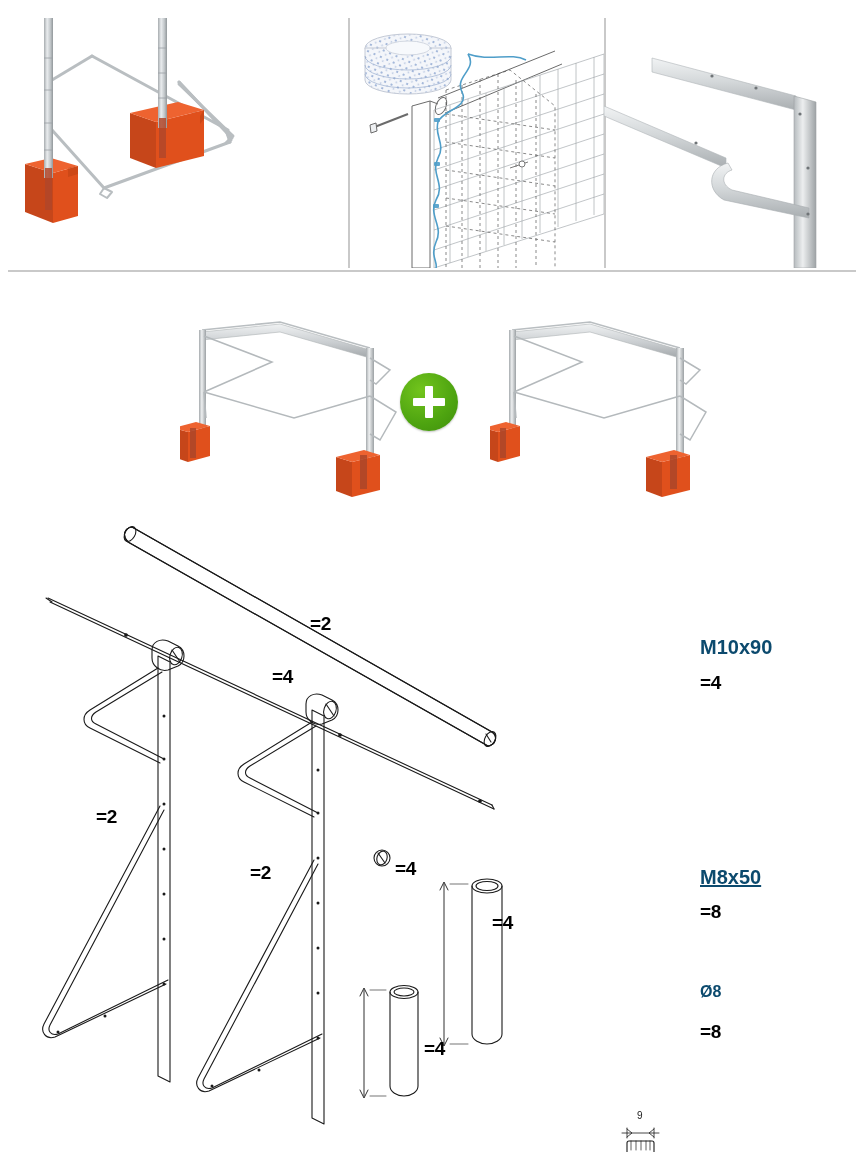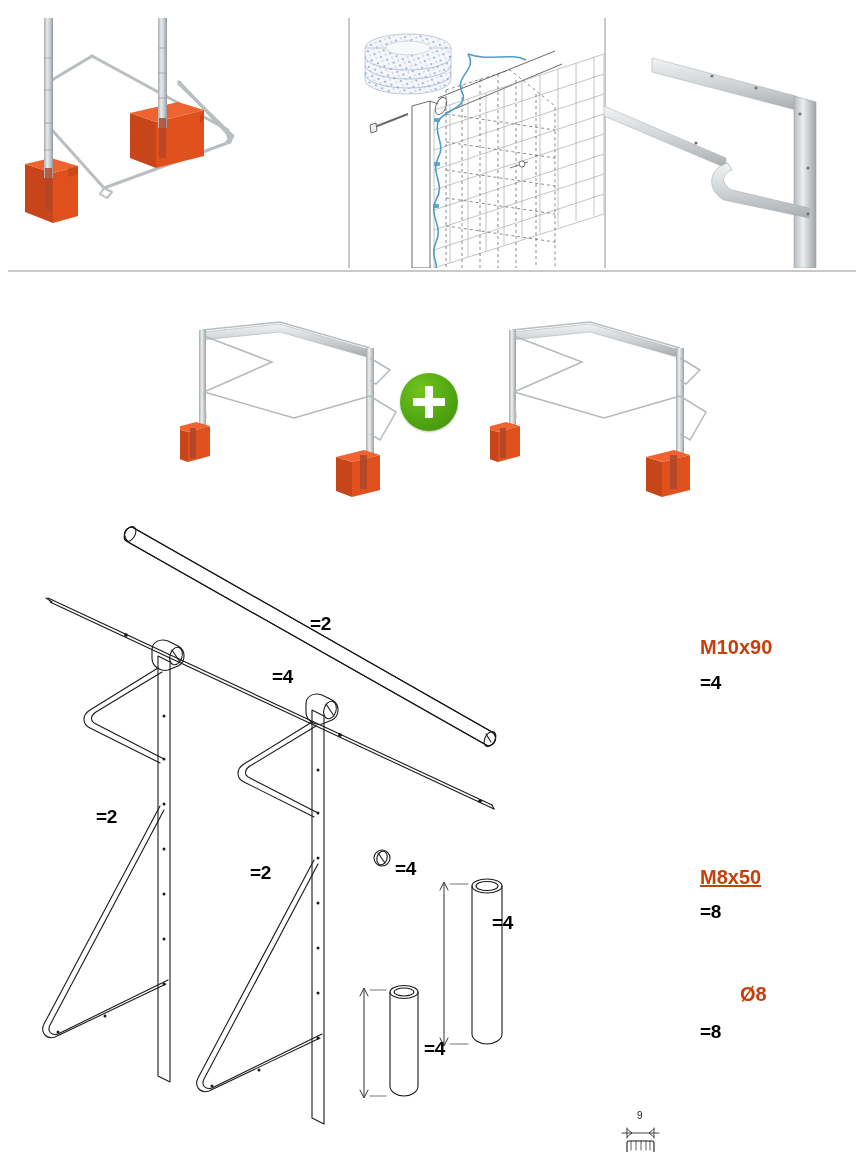--- a/index.html
+++ b/index.html
@@ -65,37 +65,37 @@
     font-weight: bold;
     font-size: 19px;
     color: #000;
     letter-spacing: -0.4px;
     white-space: nowrap;
   }
   .spec {
     position: absolute;
     font-weight: bold;
     font-size: 19px;
-    color: #c2410c;
+    color: #0c4a6e;
     white-space: nowrap;
   }
   
   #qty-crossbar { left: 310px; top: 613px; }
   #qty-rod      { left: 272px; top: 666px; }
   #qty-brk-l    { left: 96px;  top: 806px; }
   #qty-brk-r    { left: 250px; top: 862px; }
   #qty-cap      { left: 395px; top: 858px; }
   #qty-tube750  { left: 492px; top: 912px; }
   #qty-tube400  { left: 424px; top: 1038px; }
 
   #spec-m10     { left: 700px; top: 636px; font-size: 20px;}
   #qty-m10      { left: 700px; top: 672px; }
   #spec-m8      { left: 700px; top: 866px; font-size: 20px; text-decoration: underline;}
   #qty-m8       { left: 700px; top: 901px; }
-  #spec-w8      { left: 700px; top: 983px; font-size: 20px; margin-left: 40px;}
+  #spec-w8      { left: 700px; top: 983px; font-size: 16px;}
   #qty-w8       { left: 700px; top: 1021px; }
 
   .dim {
     position:absolute;
     font-size: 10px;
     color:#1a1a1a;
     font-family:"Liberation Sans", sans-serif;
     white-space:nowrap;
   }
 </style>

